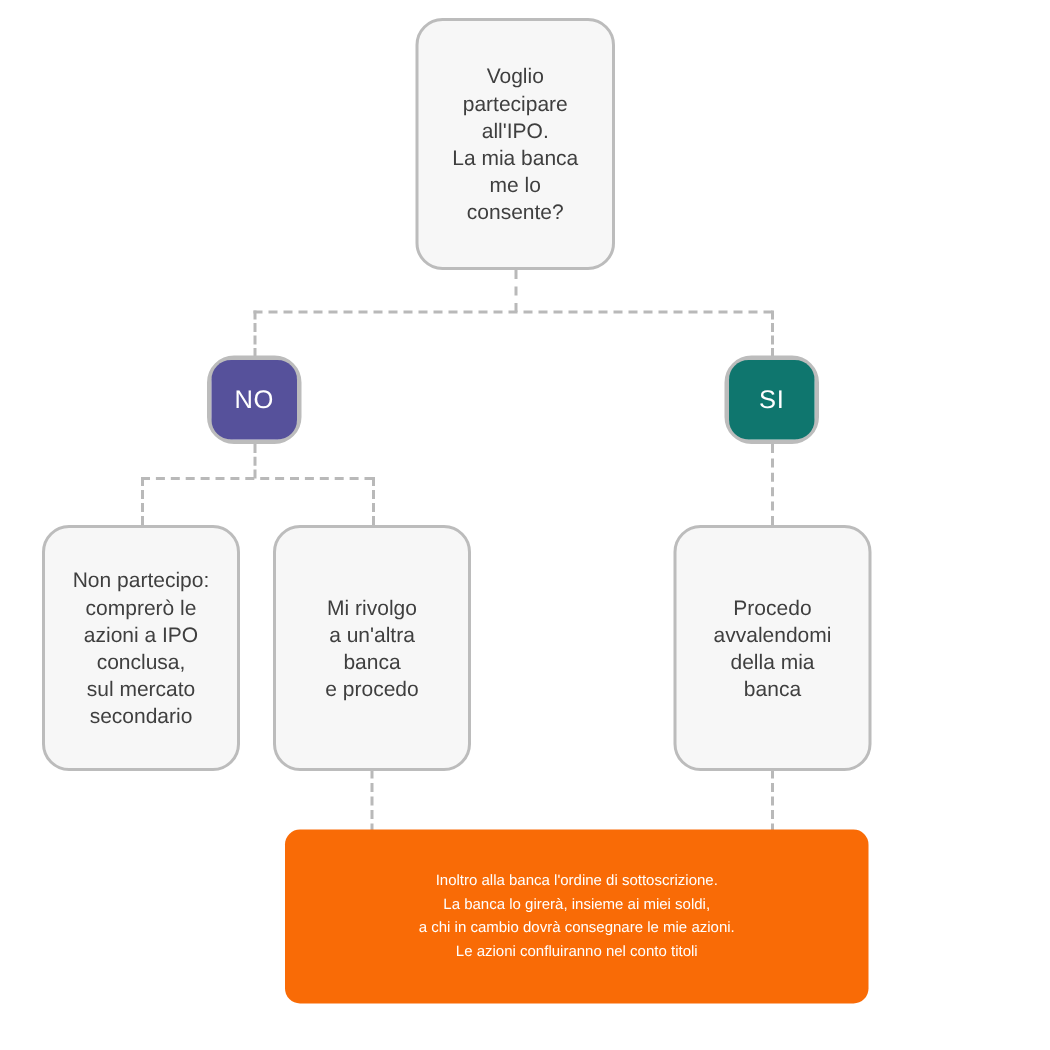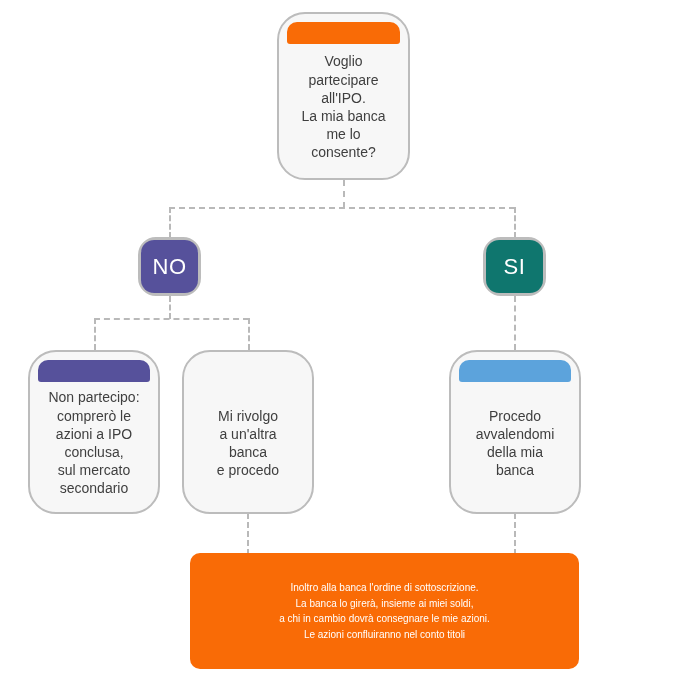--- a/index.html
+++ b/index.html
@@ -31,25 +31,24 @@
   .conn-h {
     border-top: 2px dashed #b9b9b9;
     height: 0;
   }
 
   
   .card {
     position: absolute;
     background: #f7f7f7;
     border: 2px solid #bcbcbc;
-    border-radius: 28px;
+    border-radius: 18px;
     box-sizing: border-box;
     padding: 8px;
     display: flex;
-    flex-direction: column;
     align-items: stretch;
     z-index: 2;
   }
   .card-header {
     height: 22px;
     border-radius: 10px 10px 3px 3px;
     flex: 0 0 auto;
   }
   .card-header.orange { background: #f96b06; }
   .card-header.purple { background: #56519b; }
@@ -71,21 +70,21 @@
   
   .pill {
     position: absolute;
     border: 3px solid #bcbcbc;
     border-radius: 18px;
     box-sizing: border-box;
     display: flex;
     align-items: center;
     justify-content: center;
     color: #ffffff;
-    font-size: 22px;
+    font-size: 17px;
     letter-spacing: 0.5px;
     z-index: 2;
   }
   .pill-inner {
     border-radius: 13px;
     width: 100%;
     height: 100%;
     display: flex;
     align-items: center;
     justify-content: center;

